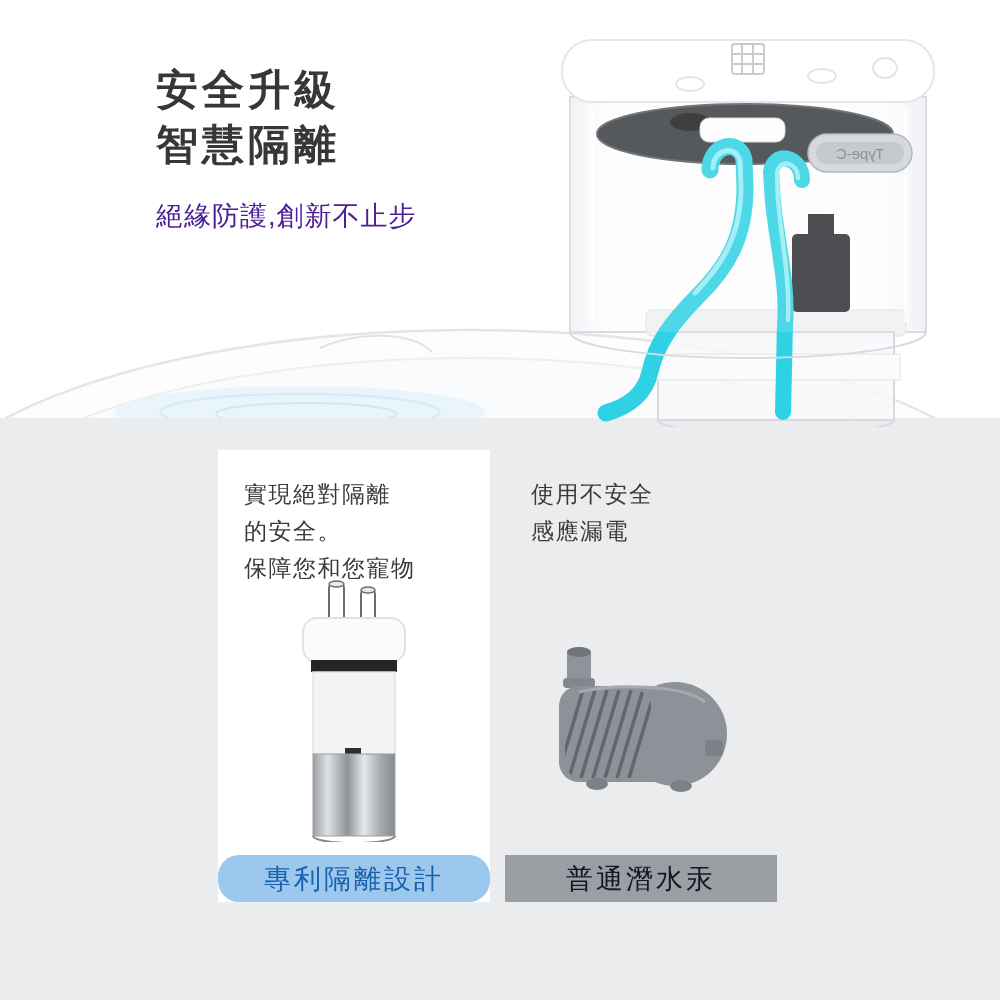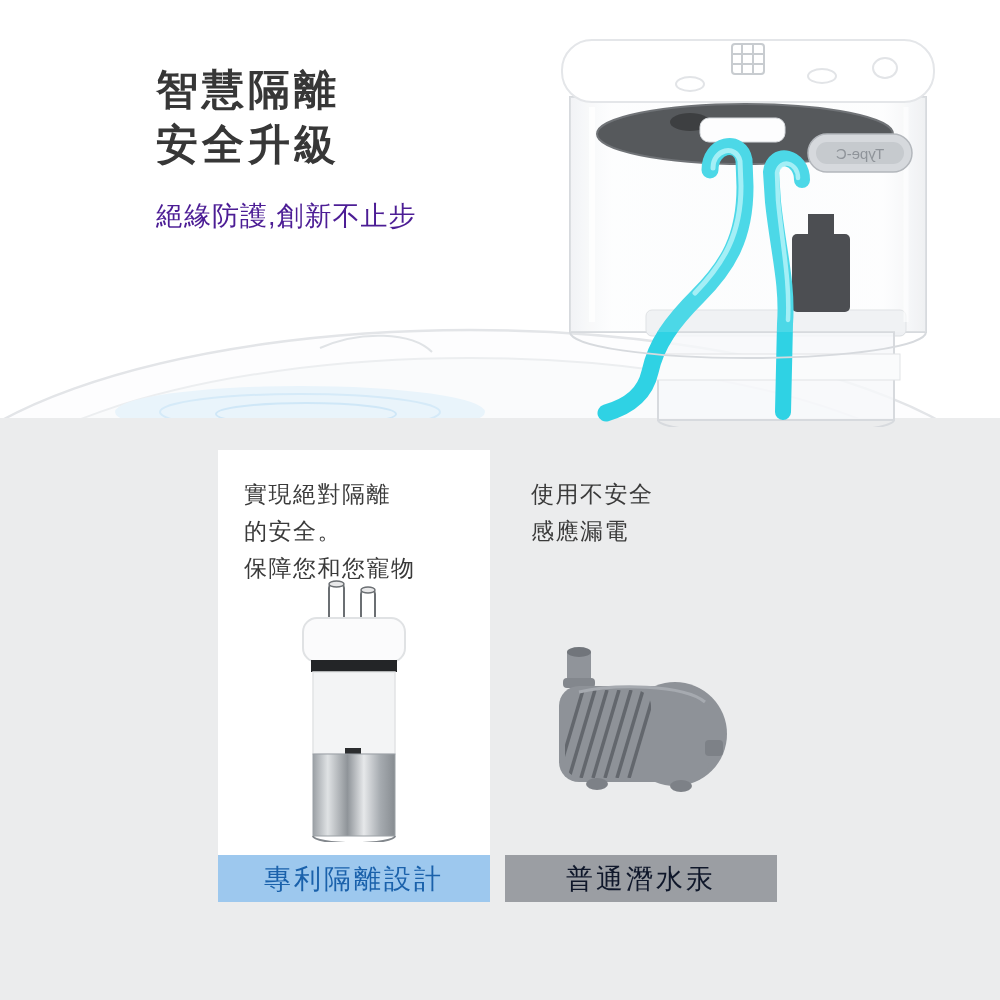--- a/index.html
+++ b/index.html
@@ -34,42 +34,42 @@
     line-height:37px; letter-spacing:1.5px;
   }
   .pump-img { position:absolute; left:50%; transform:translateX(-50%); }
   .pump-img.isolation { top:130px; }
   .pump-img.ordinary { top:194px; }
   .badge {
     position:absolute; left:0; bottom:0; width:100%; height:47px;
     display:flex; align-items:center; justify-content:center;
     font-size:27px; letter-spacing:3px;
   }
-  .badge.blue { background:#9dc8ee; color:#1a61ab; }
+  .badge.blue { background:#9dc8ee; color:#1a61ab;border-radius:21px; }
   .badge.gray { background:#9b9ea3; color:#0f172a; }
 </style>
 </head>
 <body>
 
 <svg class="bowl-svg" width="1000" height="125" viewBox="0 0 1000 125">
   <ellipse cx="470" cy="230" rx="560" ry="200" fill="#fdfdfe" stroke="#e3e5e8" stroke-width="2.5"></ellipse>
   <ellipse cx="470" cy="242" rx="523" ry="184" fill="#fafbfc" stroke="#eceef0" stroke-width="2"></ellipse>
   <g>
     <ellipse cx="300" cy="112" rx="185" ry="26" fill="#e9f4fb"></ellipse>
     <ellipse cx="300" cy="112" rx="140" ry="18" fill="none" stroke="#d5eaf8" stroke-width="2"></ellipse>
     <ellipse cx="306" cy="114" rx="90" ry="11" fill="none" stroke="#cfe7f7" stroke-width="2"></ellipse>
   </g>
   <path d="M320,48 C360,30 412,32 432,52" fill="none" stroke="#e0e3e6" stroke-width="2"></path>
 </svg>
 
 <div class="gray-section"></div>
 
 <div class="headline">
+  <div class="title-line">安全升級</div>
   <div class="title-line">智慧隔離</div>
-  <div class="title-line">安全升級</div>
   <div class="subtitle">絕緣防護,創新不止步</div>
 </div>
 
 <svg class="device-svg" width="410" height="405" viewBox="0 0 410 405">
   <defs>
     <linearGradient id="glass" x1="0" y1="0" x2="1" y2="0">
       <stop offset="0" stop-color="#eef0f3" stop-opacity="0.9"></stop>
       <stop offset="0.12" stop-color="#fbfcfd" stop-opacity="0.5"></stop>
       <stop offset="0.5" stop-color="#f6f8fa" stop-opacity="0.35"></stop>
       <stop offset="0.88" stop-color="#fbfcfd" stop-opacity="0.5"></stop>

